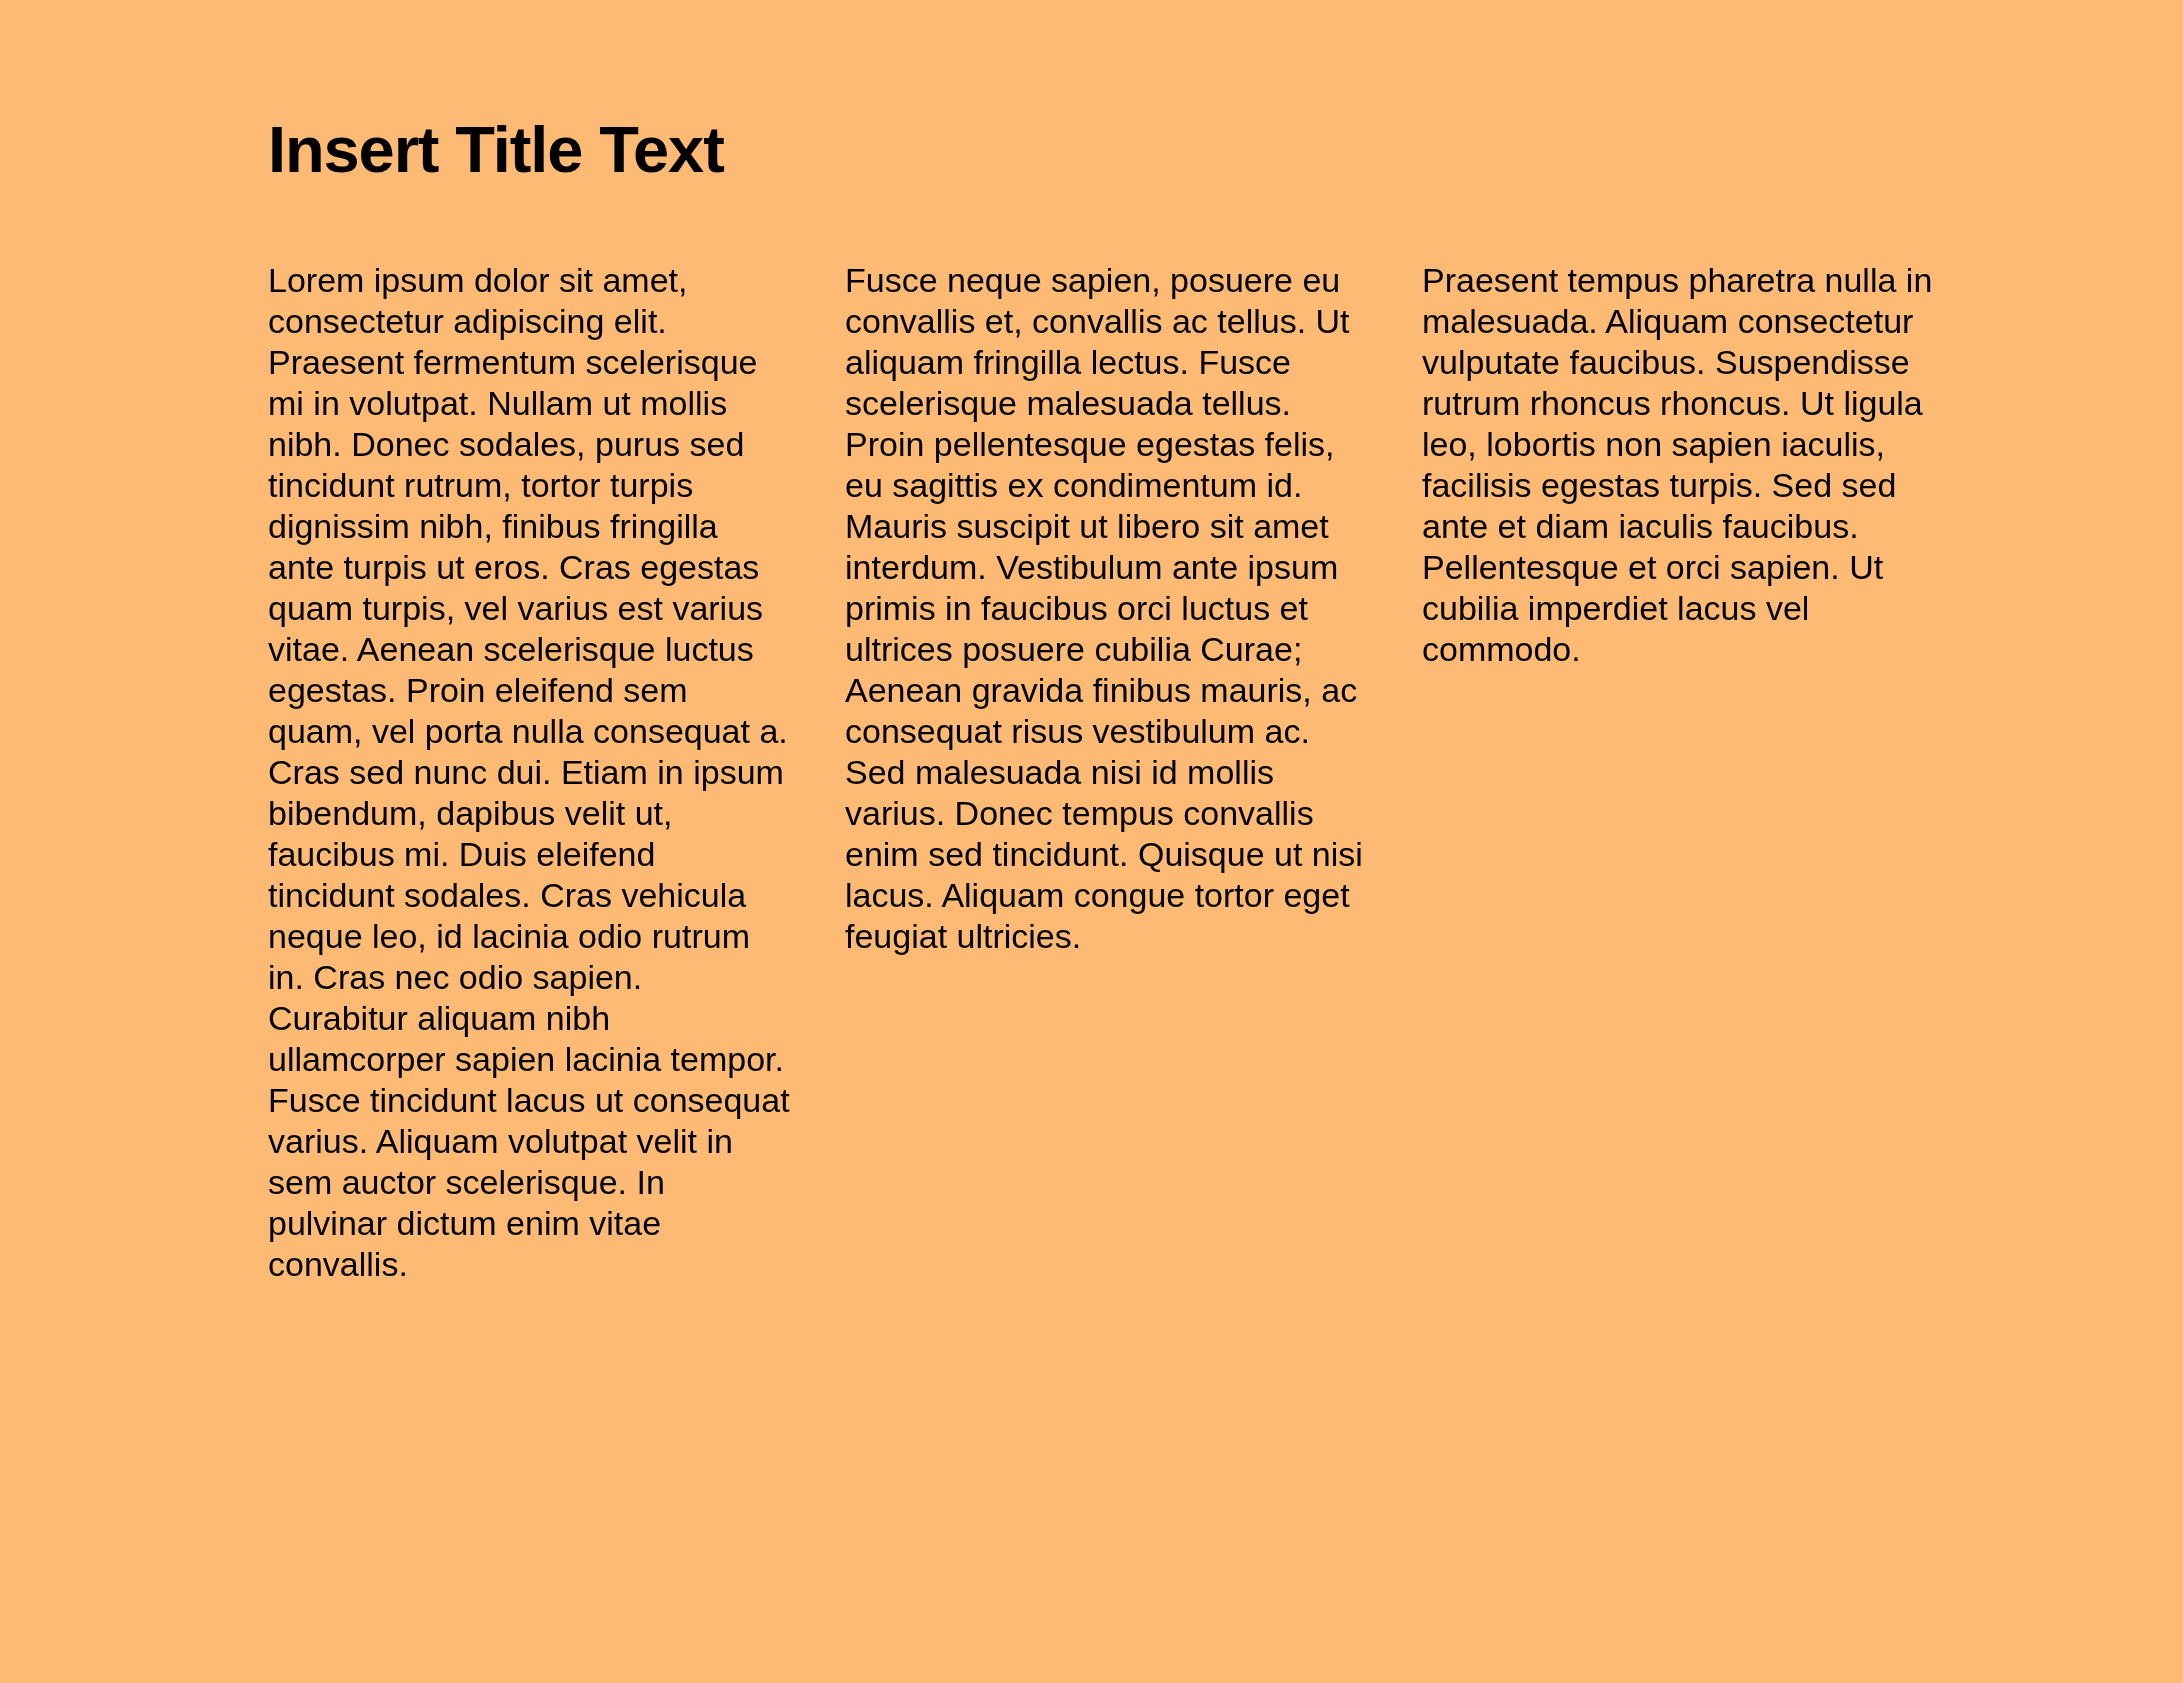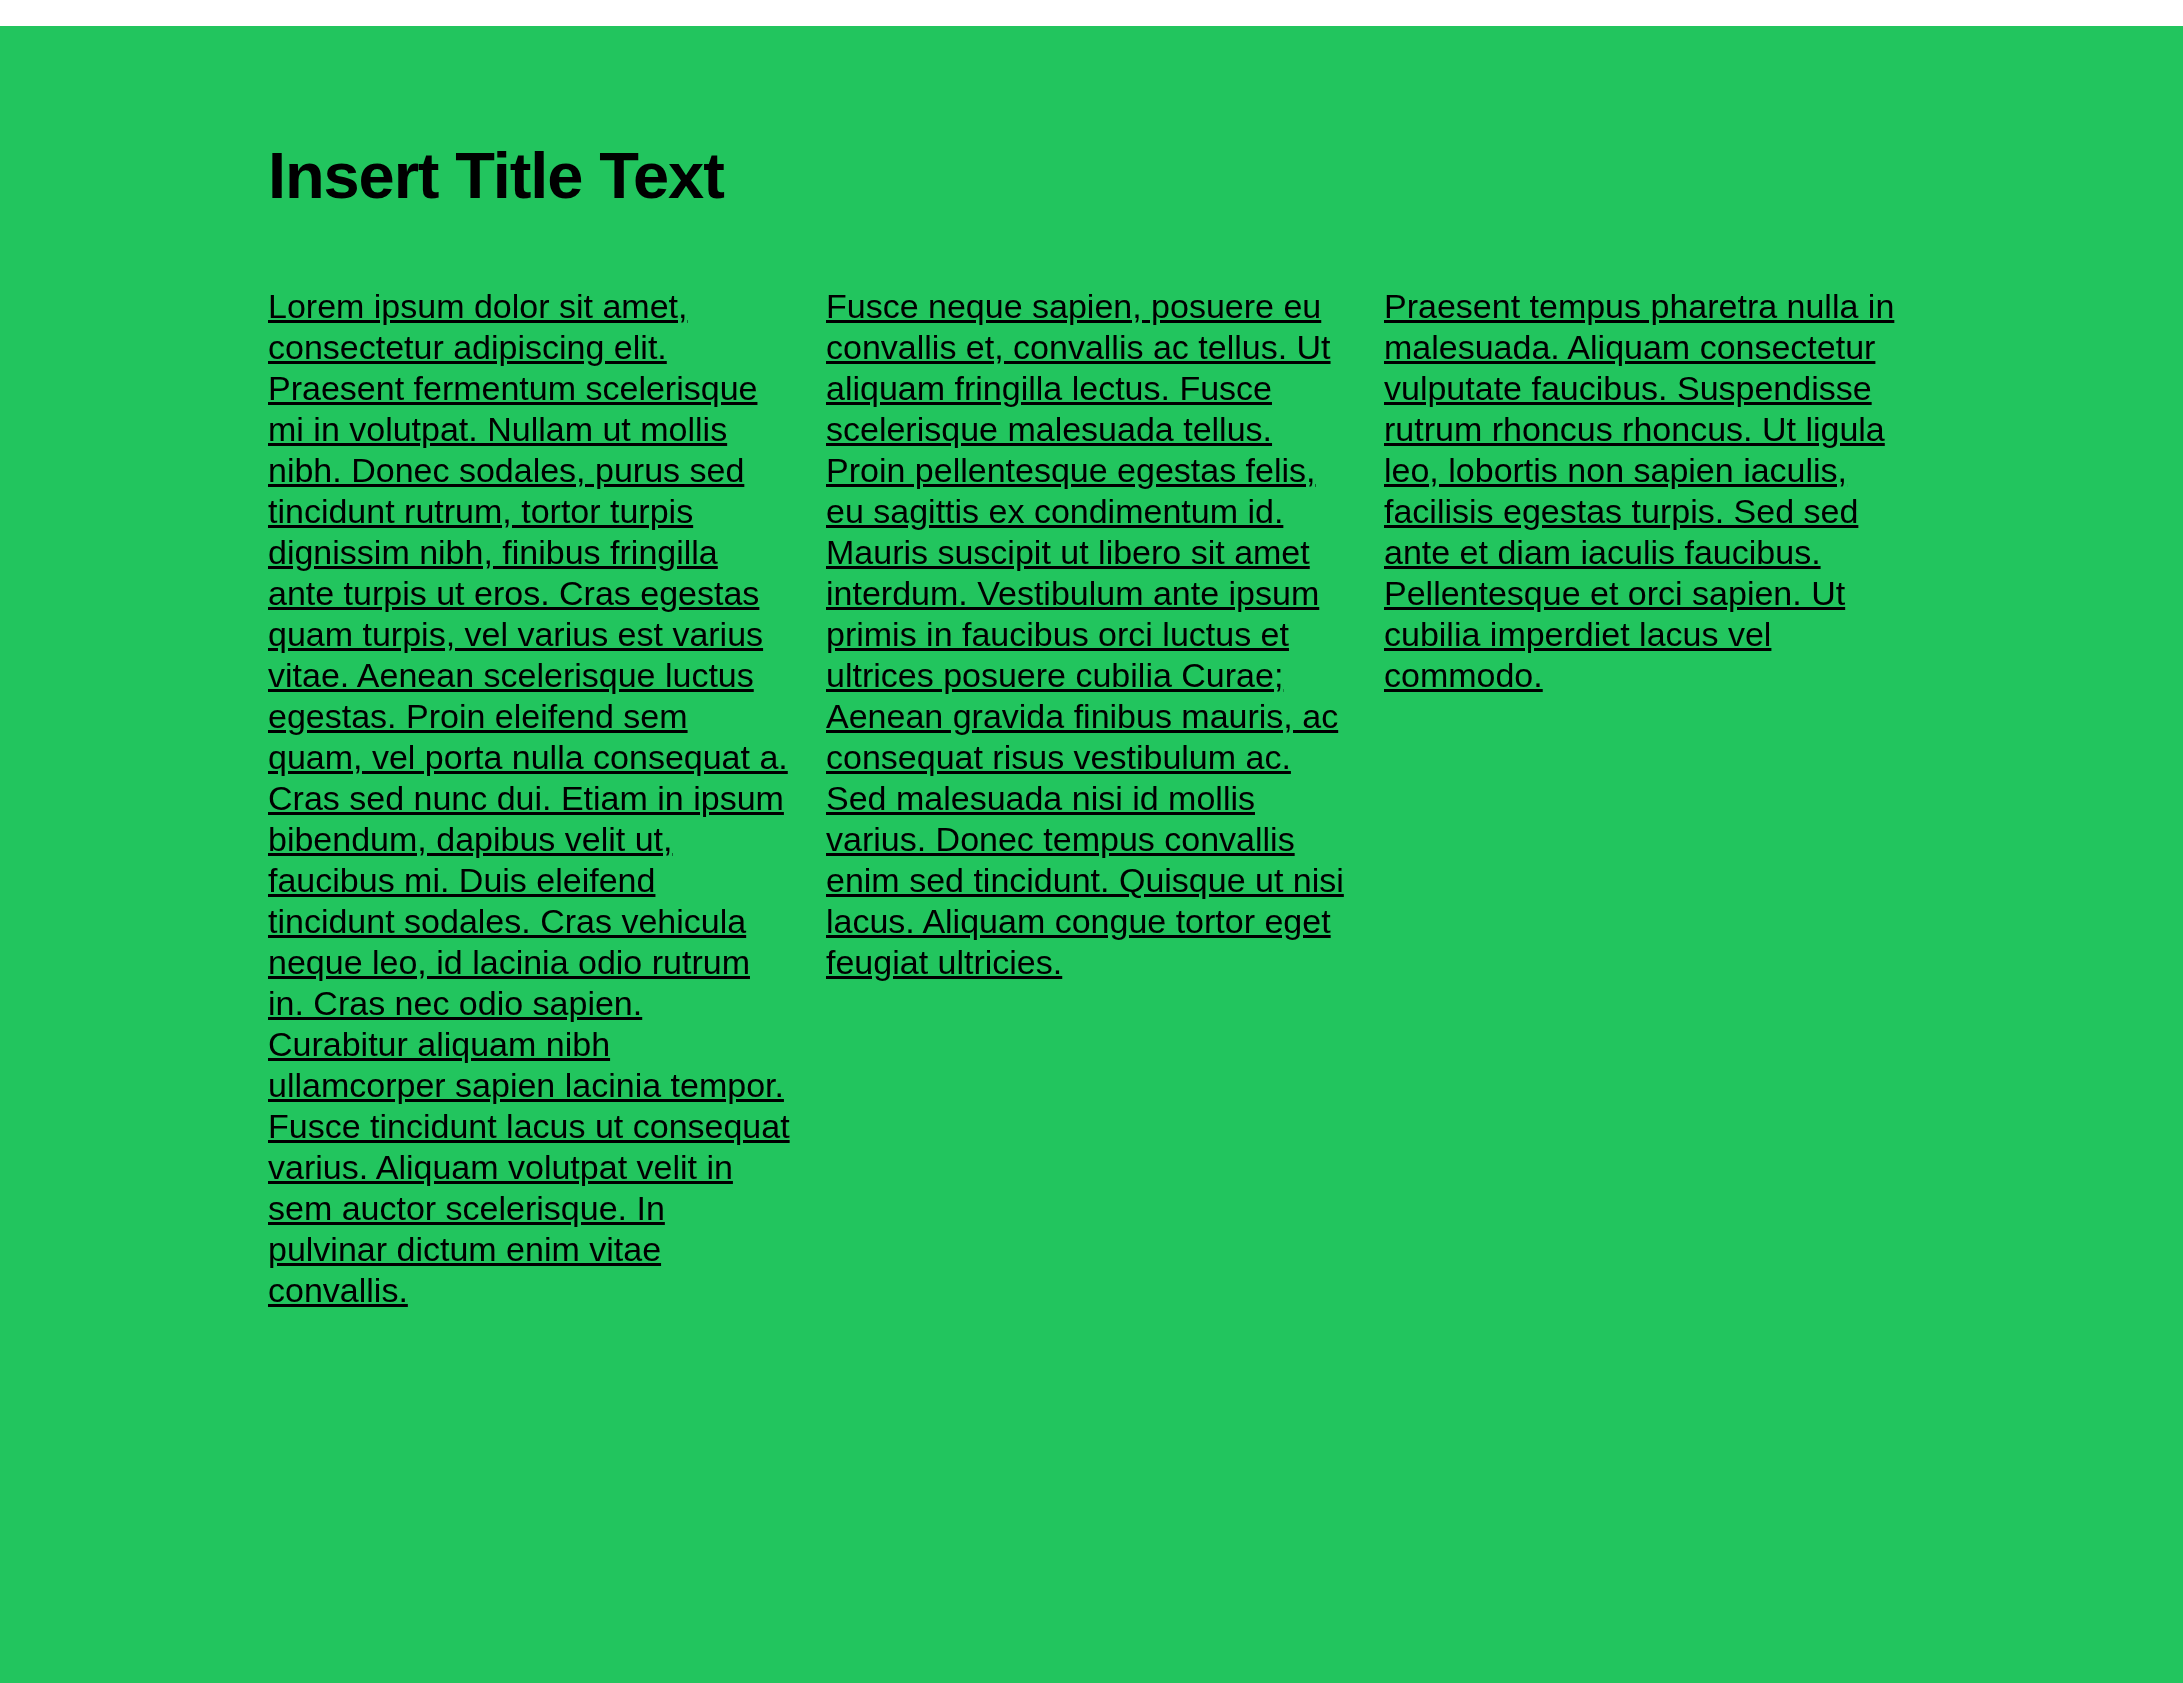--- a/index.html
+++ b/index.html
@@ -11,44 +11,42 @@
     width: 2183px;
     height: 1683px;
     position: relative;
     overflow: hidden;
     font-family: "Liberation Sans", sans-serif;
     color: #000000;
   }
   .slide {
     position: absolute;
     inset: 0;
-    background: #22c55e;
-    margin-top: 26px;
+    background: #fdba74;
   }
   .slide-title {
     position: absolute;
     left: 268px;
     top: 117px;
     margin: 0;
     font-family: "Liberation Sans", sans-serif;
     font-size: 65px;
     line-height: 1.0;
     font-weight: 700;
     letter-spacing: -1.1px;
     color: #000000;
     white-space: nowrap;
   }
   .columns {
     position: absolute;
     left: 268px;
     top: 260px;
     width: 1677px;
     display: flex;
-    gap: 36px;
-    text-decoration: underline;
+    gap: 55px;
   }
   .column {
     width: 522px;
     flex: 0 0 522px;
     font-family: "Liberation Sans", sans-serif;
     font-size: 34px;
     line-height: 41px;
     font-weight: 400;
     color: #000000;
     text-align: left;

